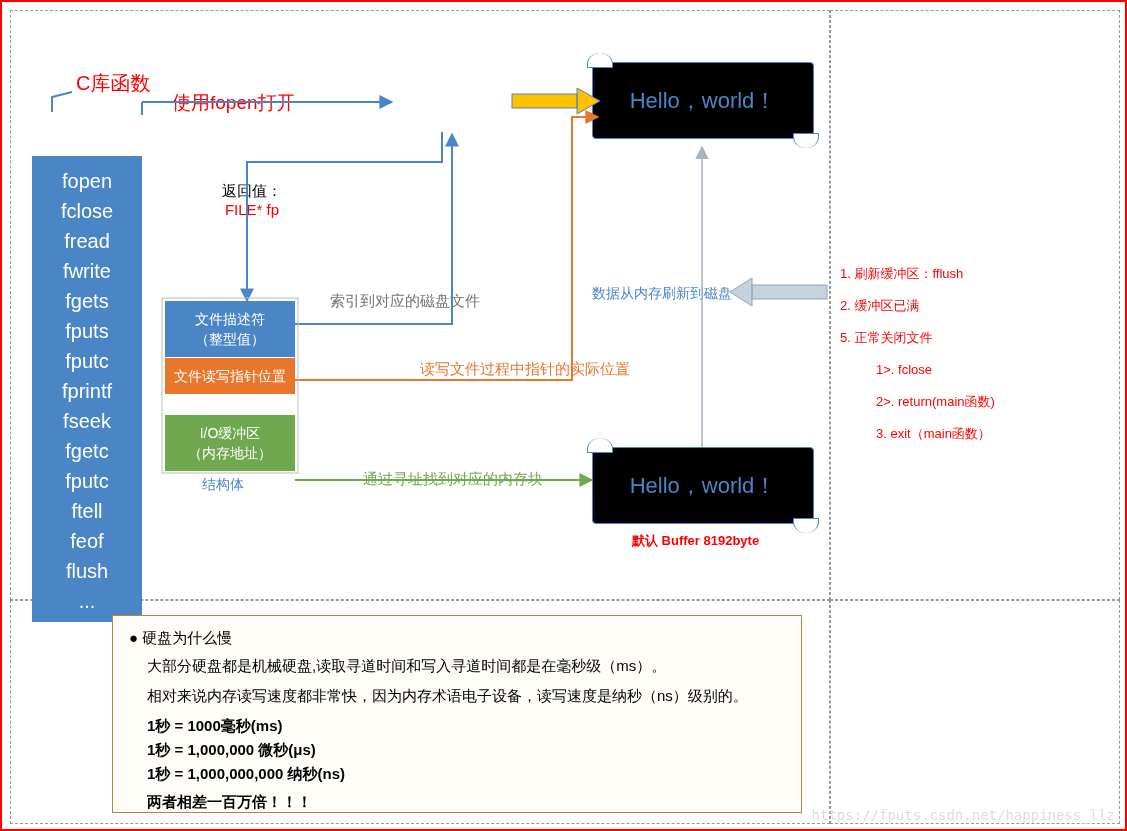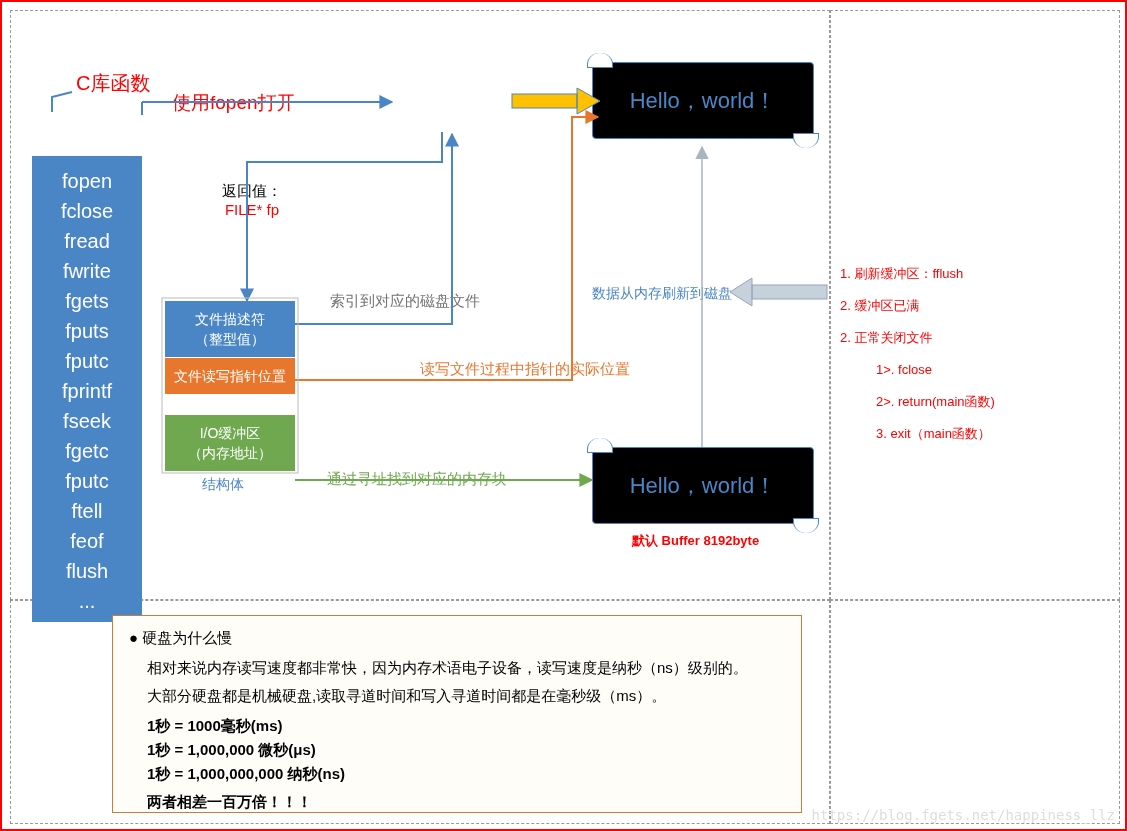--- a/index.html
+++ b/index.html
@@ -148,21 +148,21 @@
   svg.overlay {
     position: absolute;
     left: 0; top: 0;
     width: 1127px;
     height: 831px;
     pointer-events: none;
   }
   .small-blue { color: #4a86c5; font-size: 14px; }
   .small-red { color: #ff0000; font-size: 13px; font-weight: bold; }
   .small-black { color: #737373; font-size: 15px; }
-  .small-green { color: #6fa84f; font-size: 15px; }
+  .small-green { color: #6fa84f; font-size: 15px; margin-left: 36px; }
 </style>
 </head>
 <body>
 
 <div class="canvas">
 
   <div class="dashed-region" style="left:8px; top:8px; width:820px; height:590px;"></div>
   <div class="dashed-region" style="left:828px; top:8px; width:290px; height:590px;"></div>
   <div class="dashed-region" style="left:8px; top:598px; width:820px; height:224px;"></div>
   <div class="dashed-region" style="left:828px; top:598px; width:290px; height:224px;"></div>
@@ -212,37 +212,37 @@
   <div class="abs struct-label" style="left:200px; top:474px;font-family:Liberation Mono, monospace;">结构体</div>
 
   <div class="abs small-black" style="left:328px; top:290px;">索引到对应的磁盘文件</div>
   <div class="abs" style="left:418px; top:358px; color:#e8762d; font-size:15px;">读写文件过程中指针的实际位置</div>
   <div class="abs small-green" style="left:325px; top:468px;">通过寻址找到对应的内存块</div>
   <div class="abs small-blue" style="left:590px; top:283px;">数据从内存刷新到磁盘</div>
 
   <div class="red-list">
     <div>1. 刷新缓冲区：fflush</div>
     <div>2. 缓冲区已满</div>
-    <div>2. 正常关闭文件</div>
+    <div>5. 正常关闭文件</div>
     <div class="indent">1&gt;. fclose</div>
     <div class="indent">2&gt;. return(main函数)</div>
     <div class="indent">3. exit（main函数）</div>
   </div>
 
   <div class="note-box">
     <div class="title">● <span>硬盘为什么慢</span></div>
+    <div style="padding-left:18px; margin-top:4px;">大部分硬盘都是机械硬盘,读取寻道时间和写入寻道时间都是在毫秒级（ms）。</div>
     <div style="padding-left:18px; margin-top:6px;">相对来说内存读写速度都非常快，因为内存术语电子设备，读写速度是纳秒（ns）级别的。</div>
-    <div style="padding-left:18px; margin-top:4px;">大部分硬盘都是机械硬盘,读取寻道时间和写入寻道时间都是在毫秒级（ms）。</div>
     <div class="bold" style="padding-left:18px; margin-top:6px;">1秒 = 1000毫秒(ms)</div>
     <div class="bold" style="padding-left:18px;">1秒 = 1,000,000 微秒(μs)</div>
     <div class="bold" style="padding-left:18px;">1秒 = 1,000,000,000 纳秒(ns)</div>
     <div class="bold" style="padding-left:18px; margin-top:4px;">两者相差一百万倍！！！</div>
   </div>
 
-  <div class="watermark">https://blog.fgets.net/happiness_llz</div>
+  <div class="watermark">https://fputs.csdn.net/happiness_llz</div>
 
   <svg class="overlay">
     <defs>
       <marker id="ah-blue" viewBox="0 0 10 10" refX="9" refY="5" markerWidth="7" markerHeight="7" orient="auto">
         <path d="M0,0 L10,5 L0,10 z" fill="#4a86c5"></path>
       </marker>
       <marker id="ah-orange" viewBox="0 0 10 10" refX="9" refY="5" markerWidth="7" markerHeight="7" orient="auto">
         <path d="M0,0 L10,5 L0,10 z" fill="#e8762d"></path>
       </marker>
       <marker id="ah-green" viewBox="0 0 10 10" refX="9" refY="5" markerWidth="7" markerHeight="7" orient="auto">

